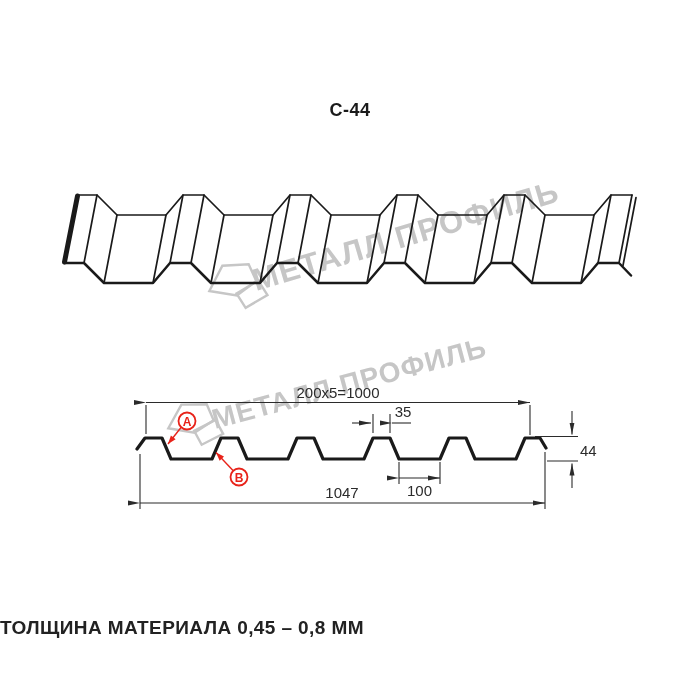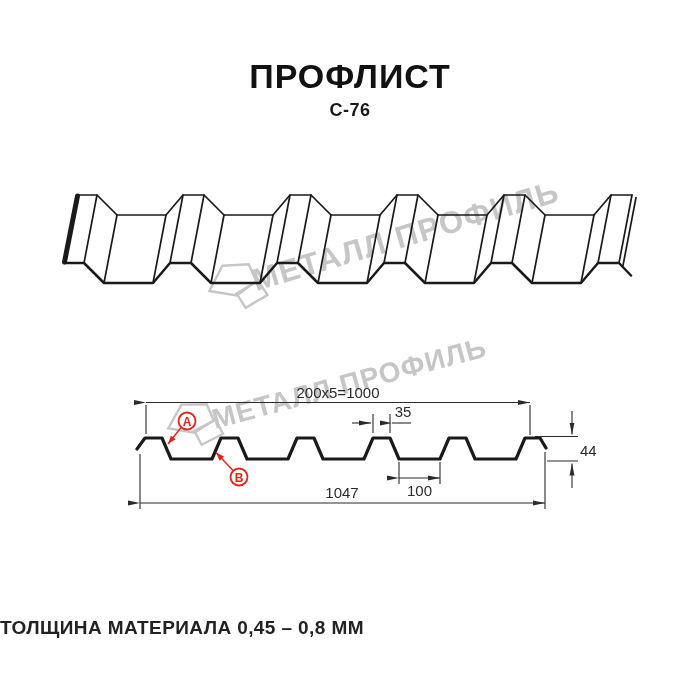--- a/index.html
+++ b/index.html
@@ -16,22 +16,21 @@
   .dimtxt{font-size:15px;fill:#2b2b2b;}
   .wmtxt{font-size:31px;font-weight:bold;fill:#c6c6c6;letter-spacing:1.5px;}
   .wmtxt2{font-size:28px;font-weight:bold;fill:#c6c6c6;letter-spacing:1px;}
   .redtxt{font-size:12px;font-weight:bold;fill:#e8231a;}
 </style>
 </head>
 <body>
 
 <div class="stage">
 
-  <div class="title">ПРОФЛИСТ</div>
-  <div class="subtitle">С-76</div>
+  <div class="subtitle">С-44</div>
 
   <svg width="700" height="700" viewBox="0 0 700 700">
     <defs>
       <marker id="arr" markerWidth="13" markerHeight="10" refX="12" refY="4.5" orient="auto" markerUnits="userSpaceOnUse">
         <path d="M12,4.5 L0,2 L0,7 Z" fill="#2b2b2b"></path>
       </marker>
       <marker id="arrR" markerWidth="10" markerHeight="9" refX="9" refY="4.5" orient="auto" markerUnits="userSpaceOnUse">
         <path d="M9,4.5 L0.5,1.5 L0.5,7.5 Z" fill="#e8231a"></path>
       </marker>
     </defs>

